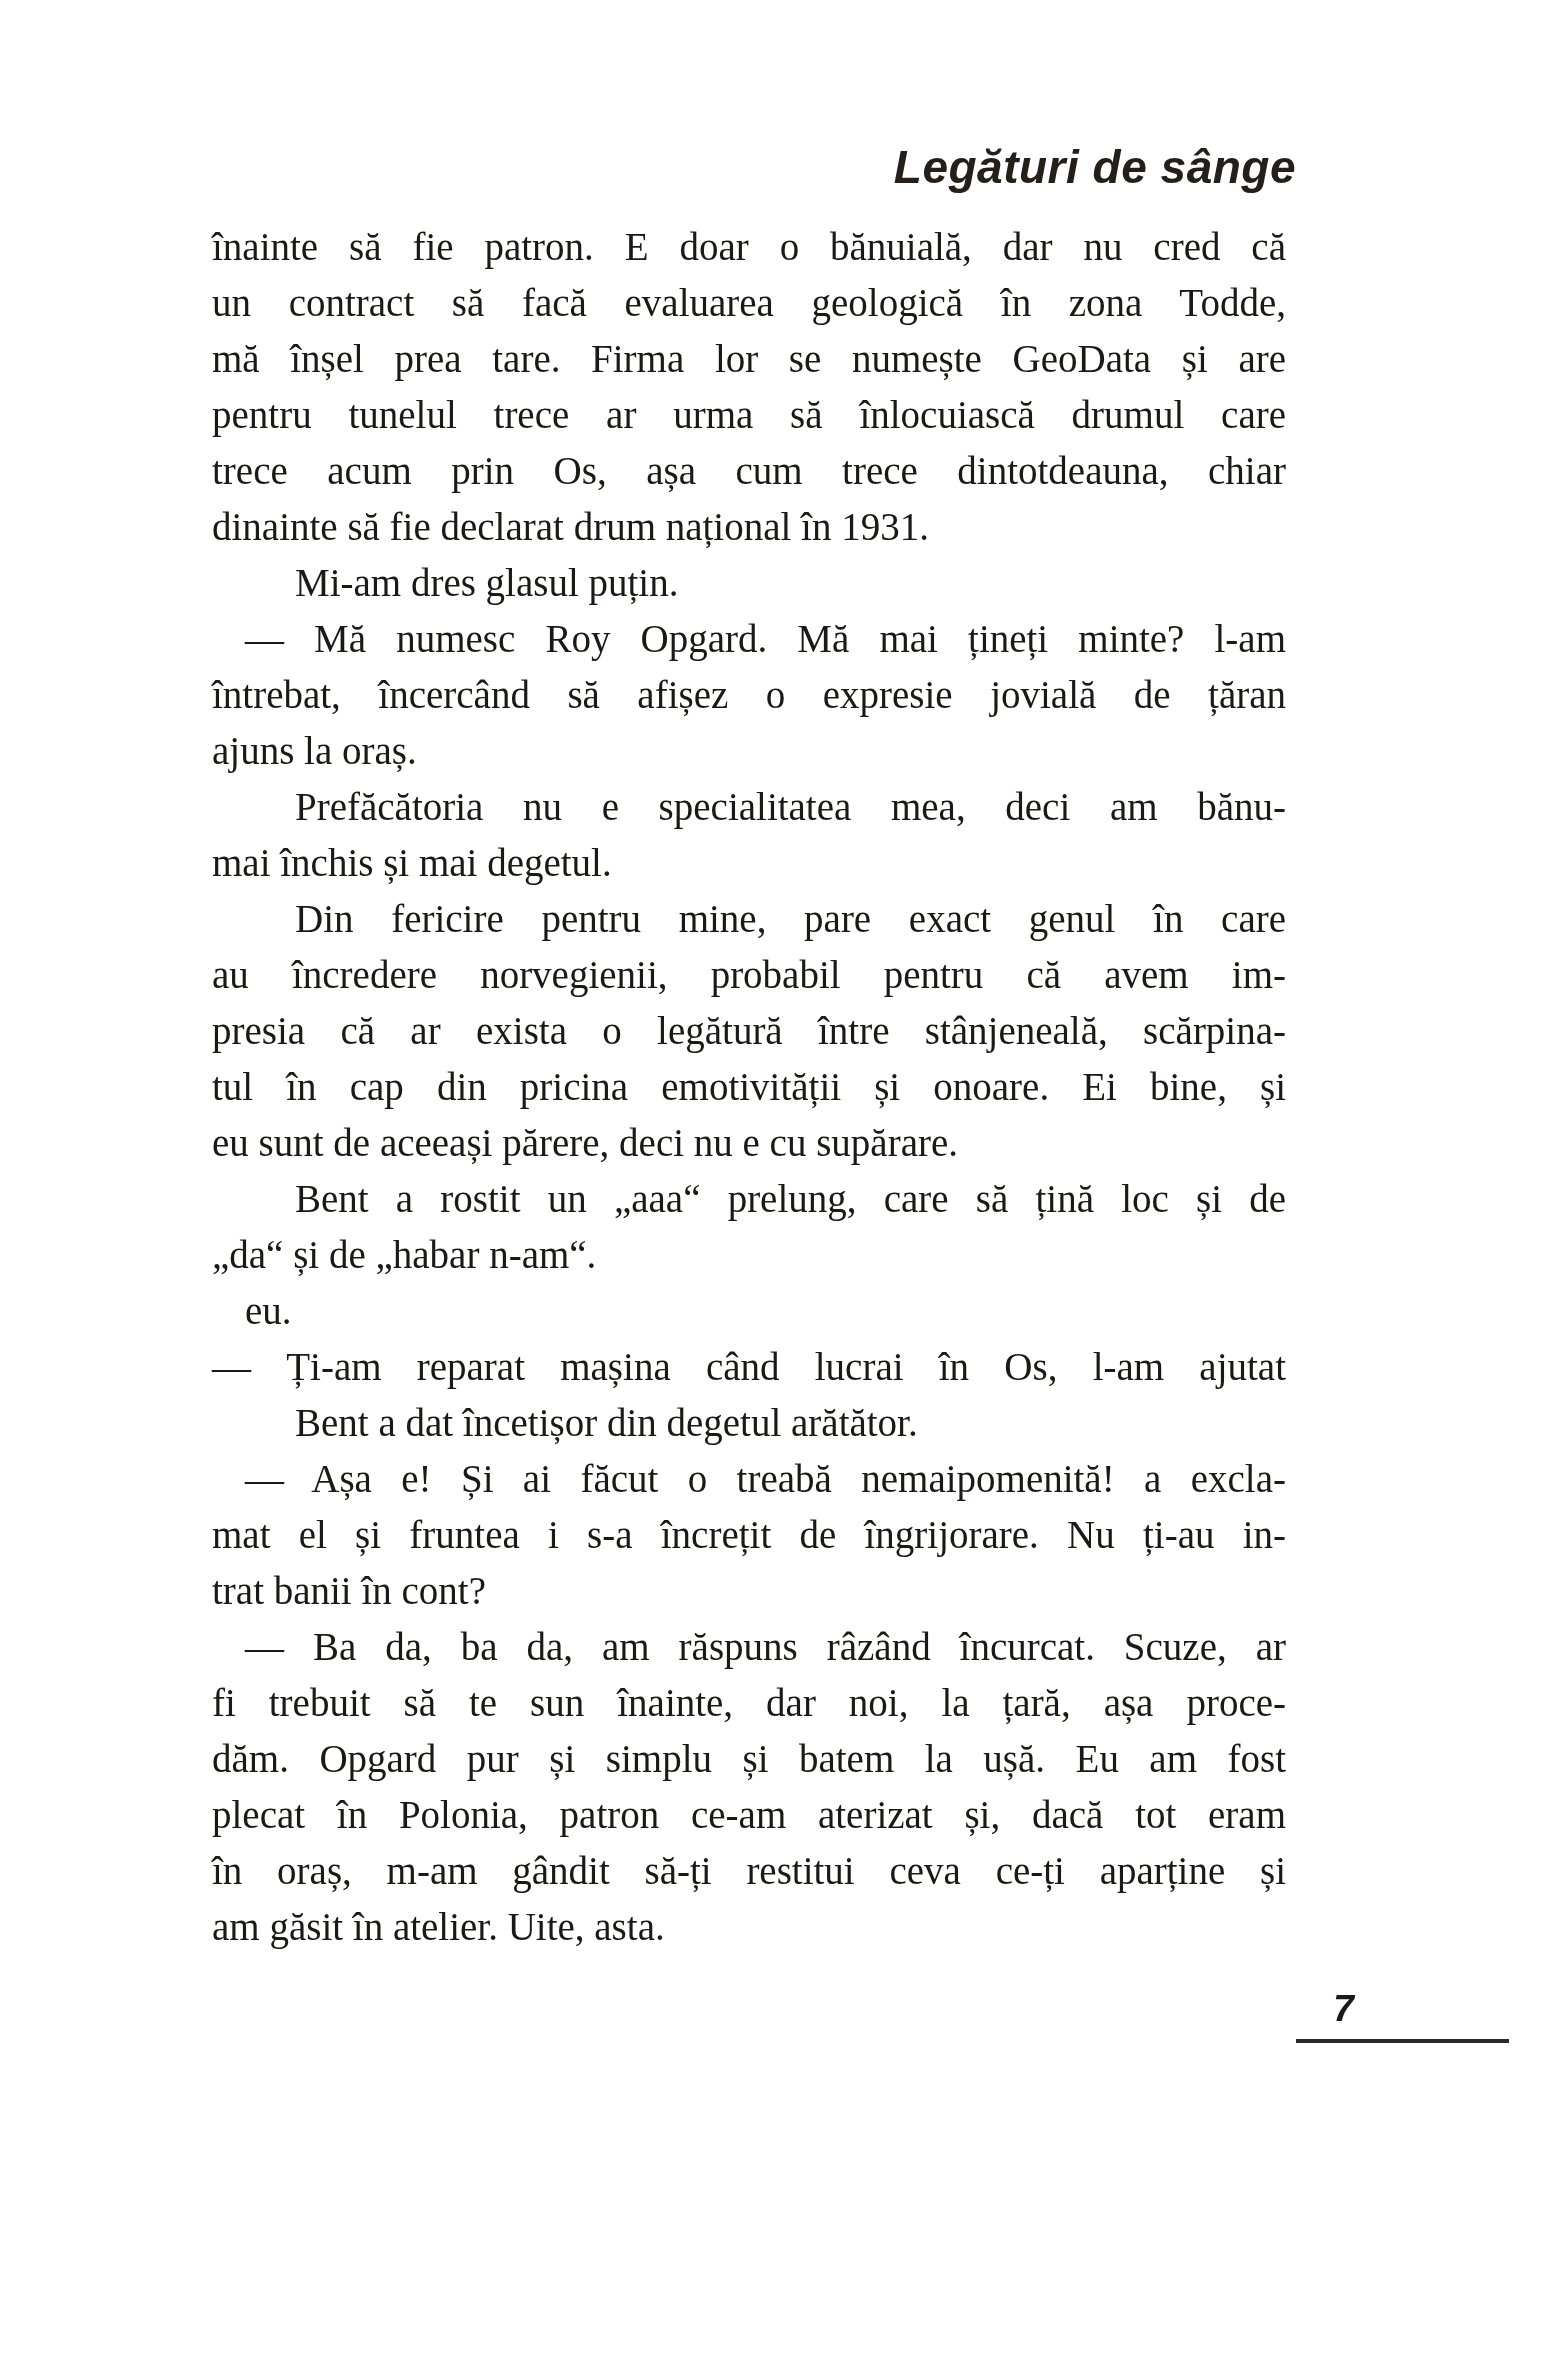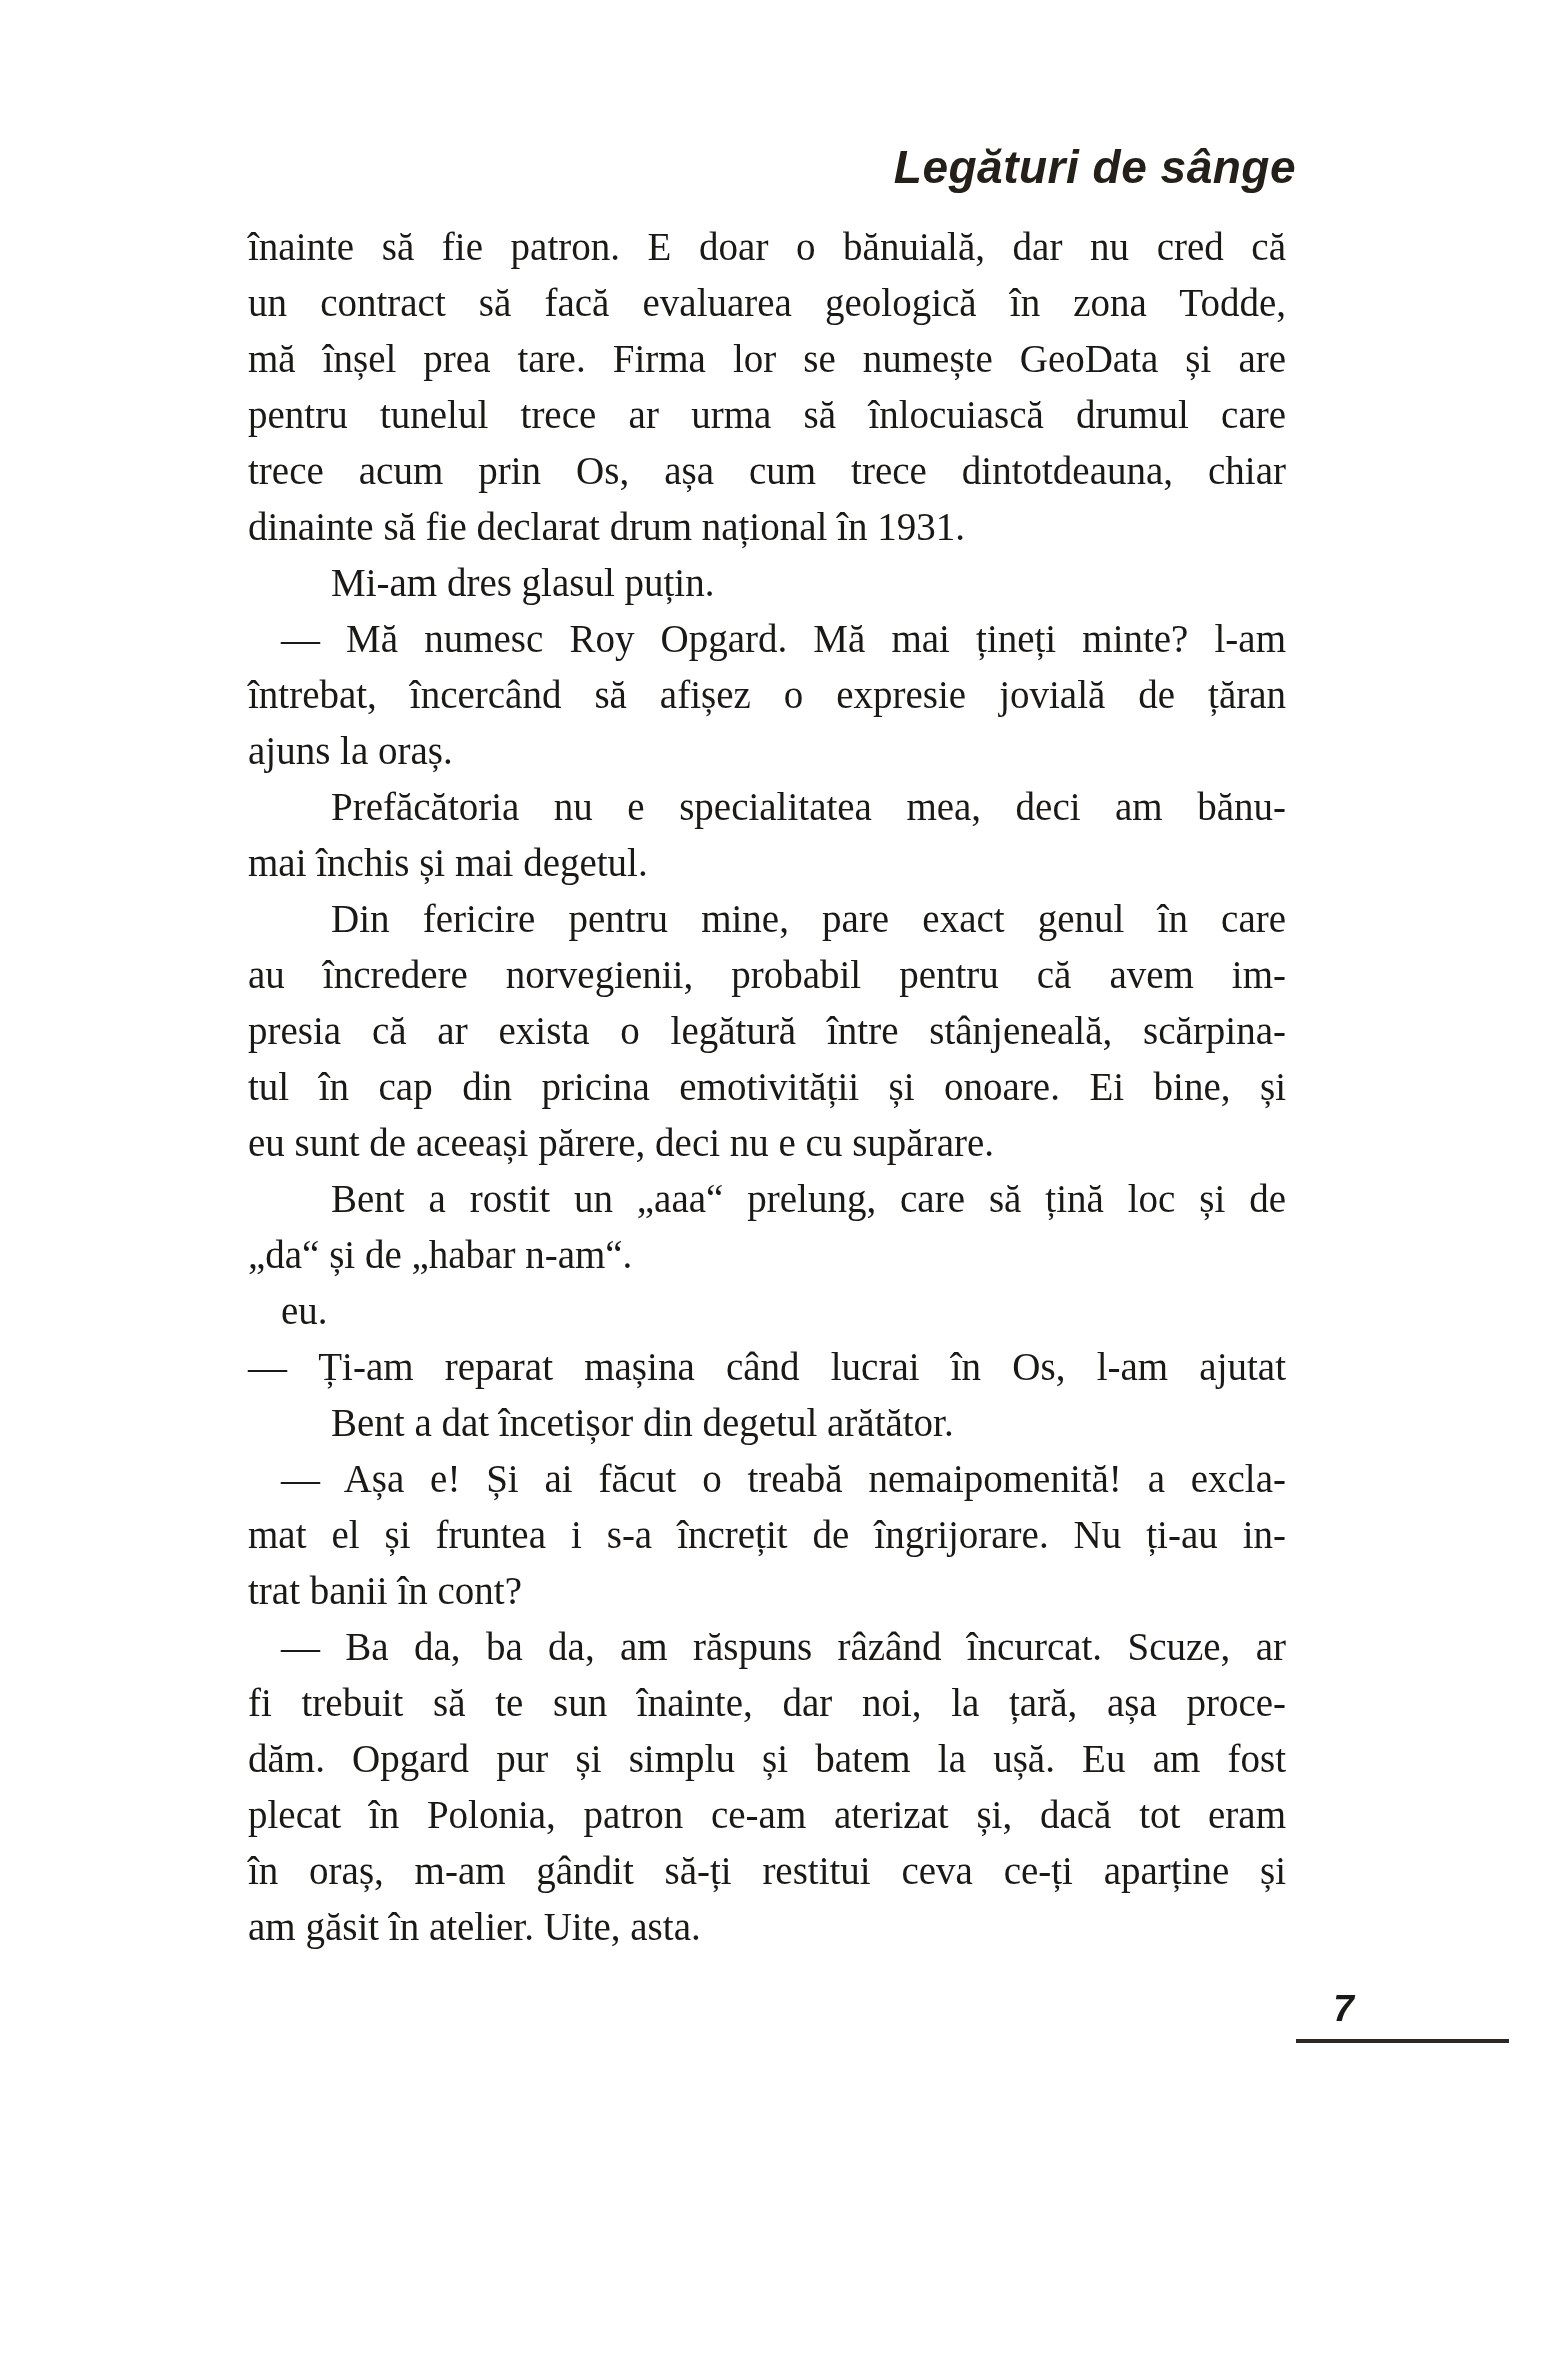--- a/index.html
+++ b/index.html
@@ -36,21 +36,20 @@
     width: 1074px;
     font-size: 39px;
     line-height: 56px;
     color: #1b1916;
   }
   .para { margin: 0; }
   .line {
     text-align: justify;
     text-align-last: justify;
     text-justify: inter-word;
-    margin-left: 36px;
   }
   .line.last { text-align-last: left; }
   .para-indent  .line:first-child { text-indent: 83px; }
   .para-dialogue .line:first-child { text-indent: 33px; }
   .folio-number {
     position: absolute;
     left: 1320px;
     top: 1986px;
     width: 47px;
     text-align: center;

